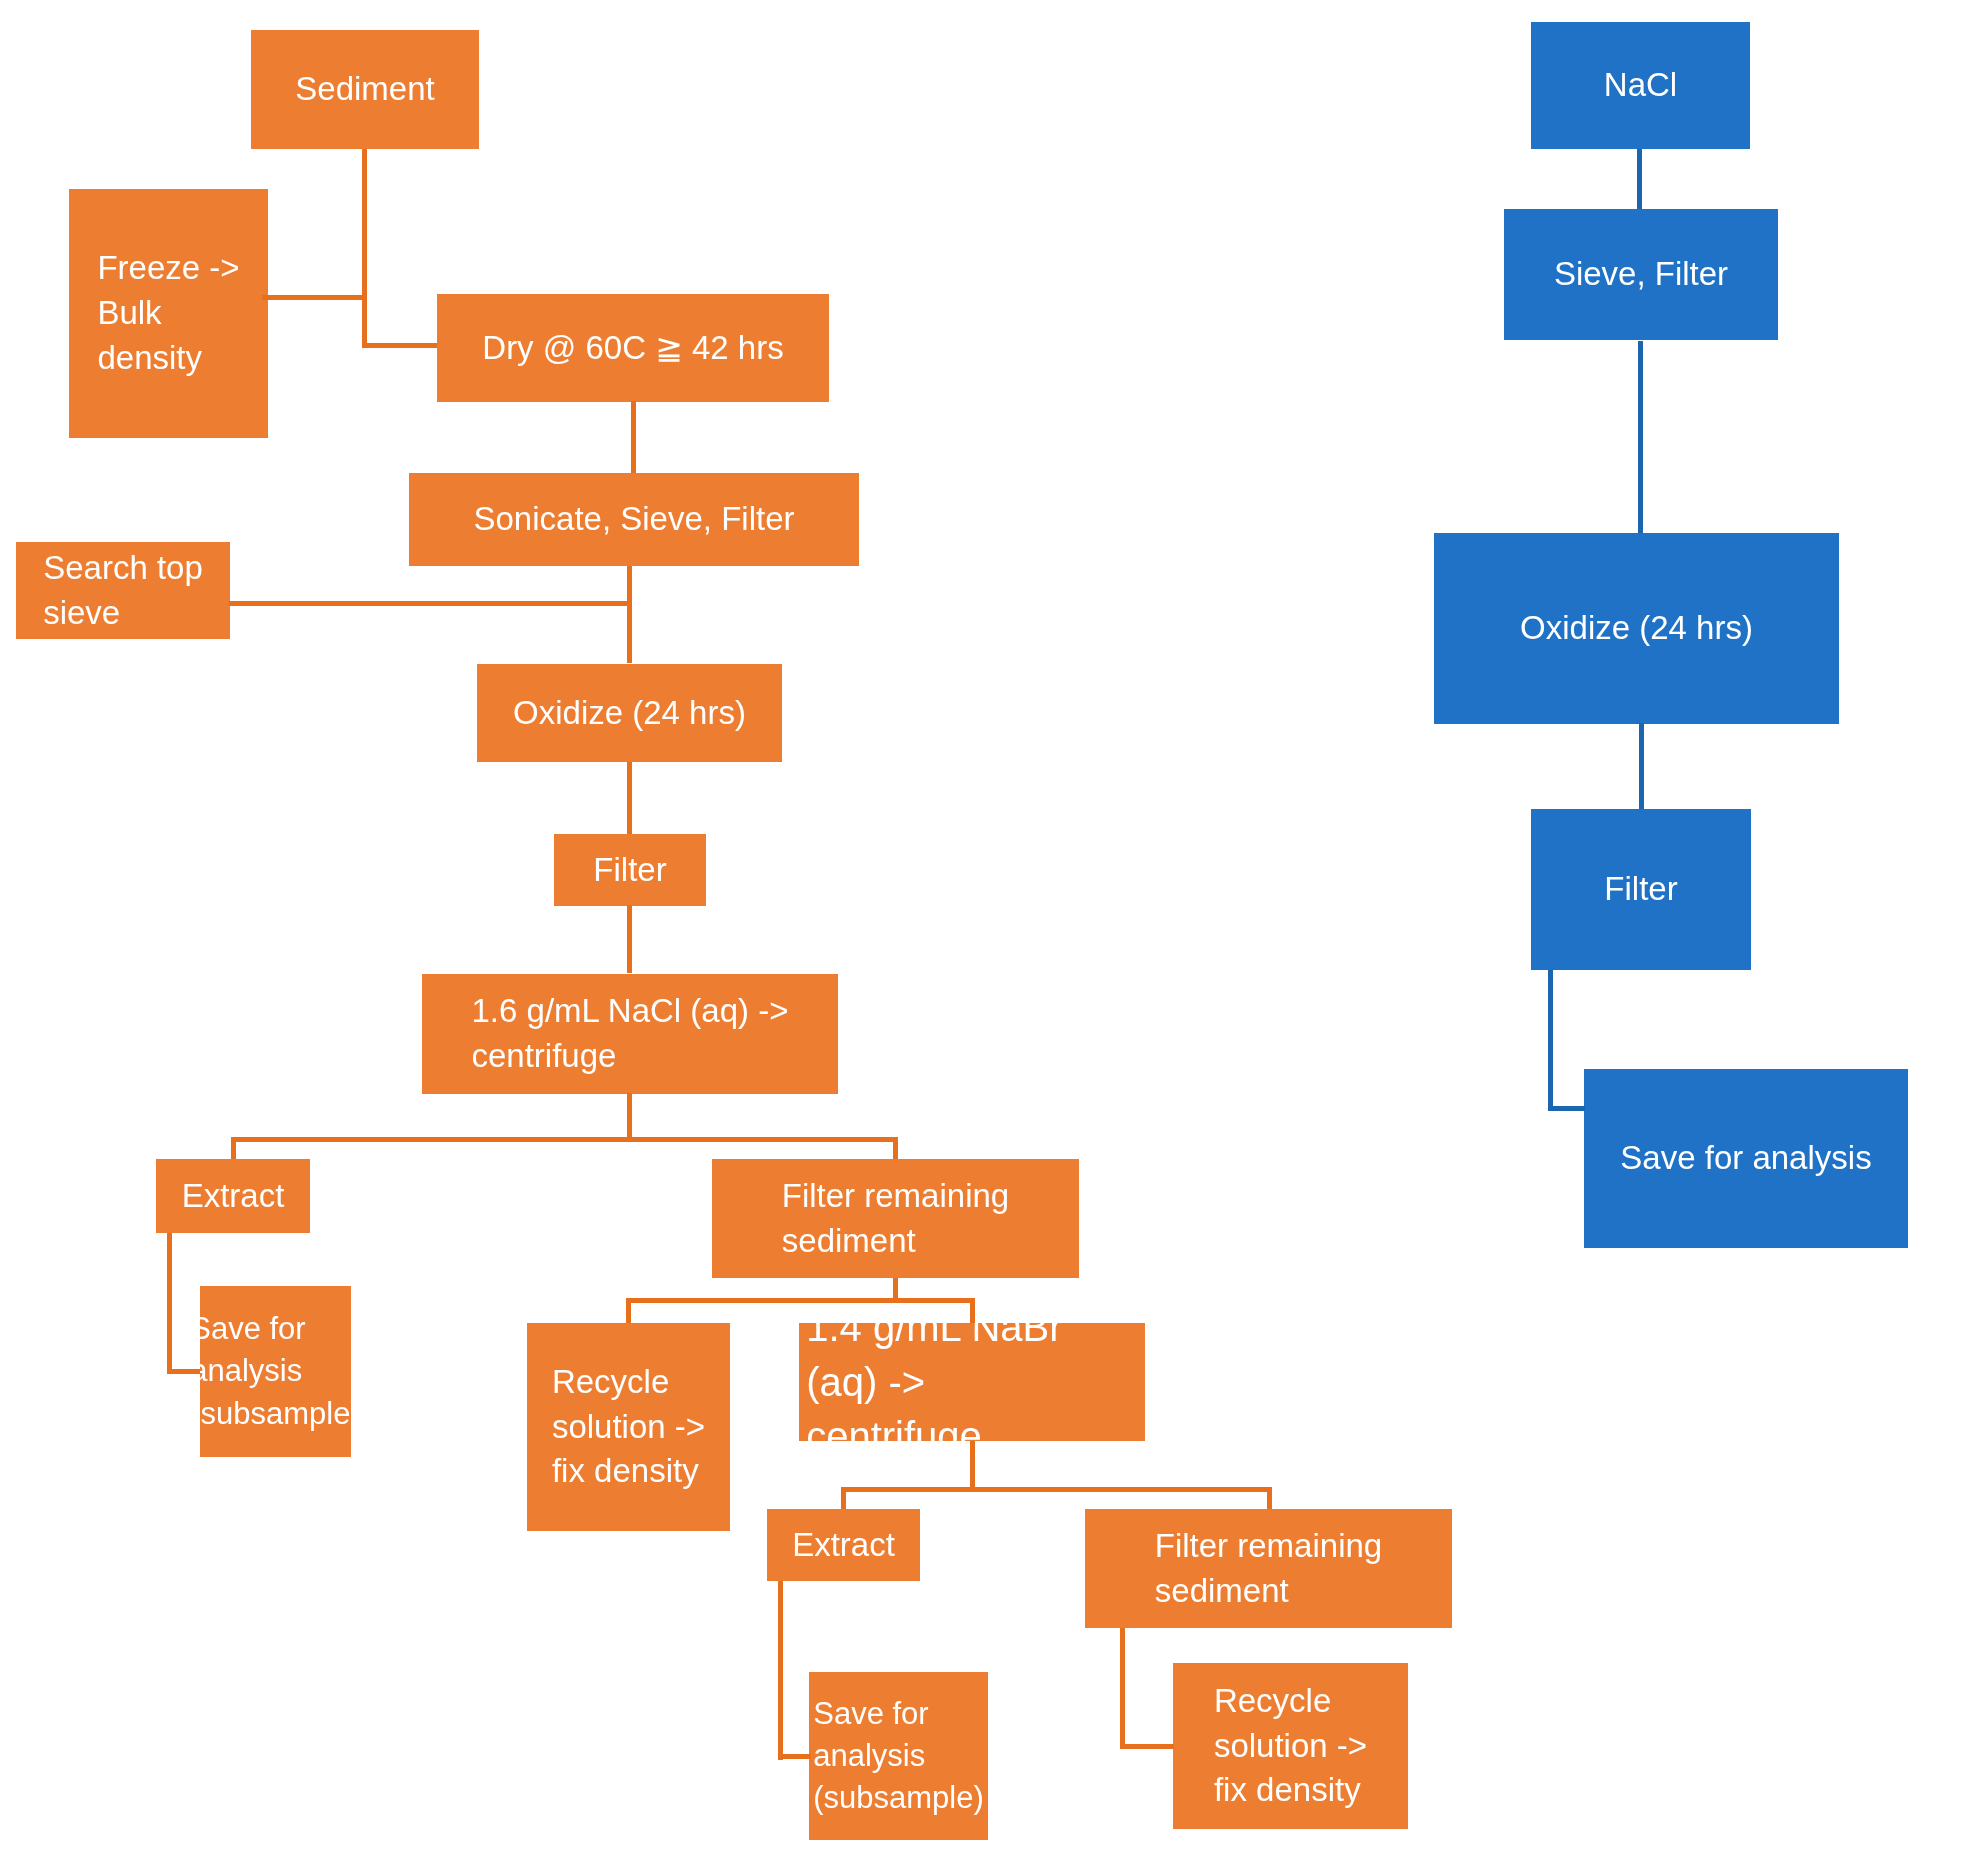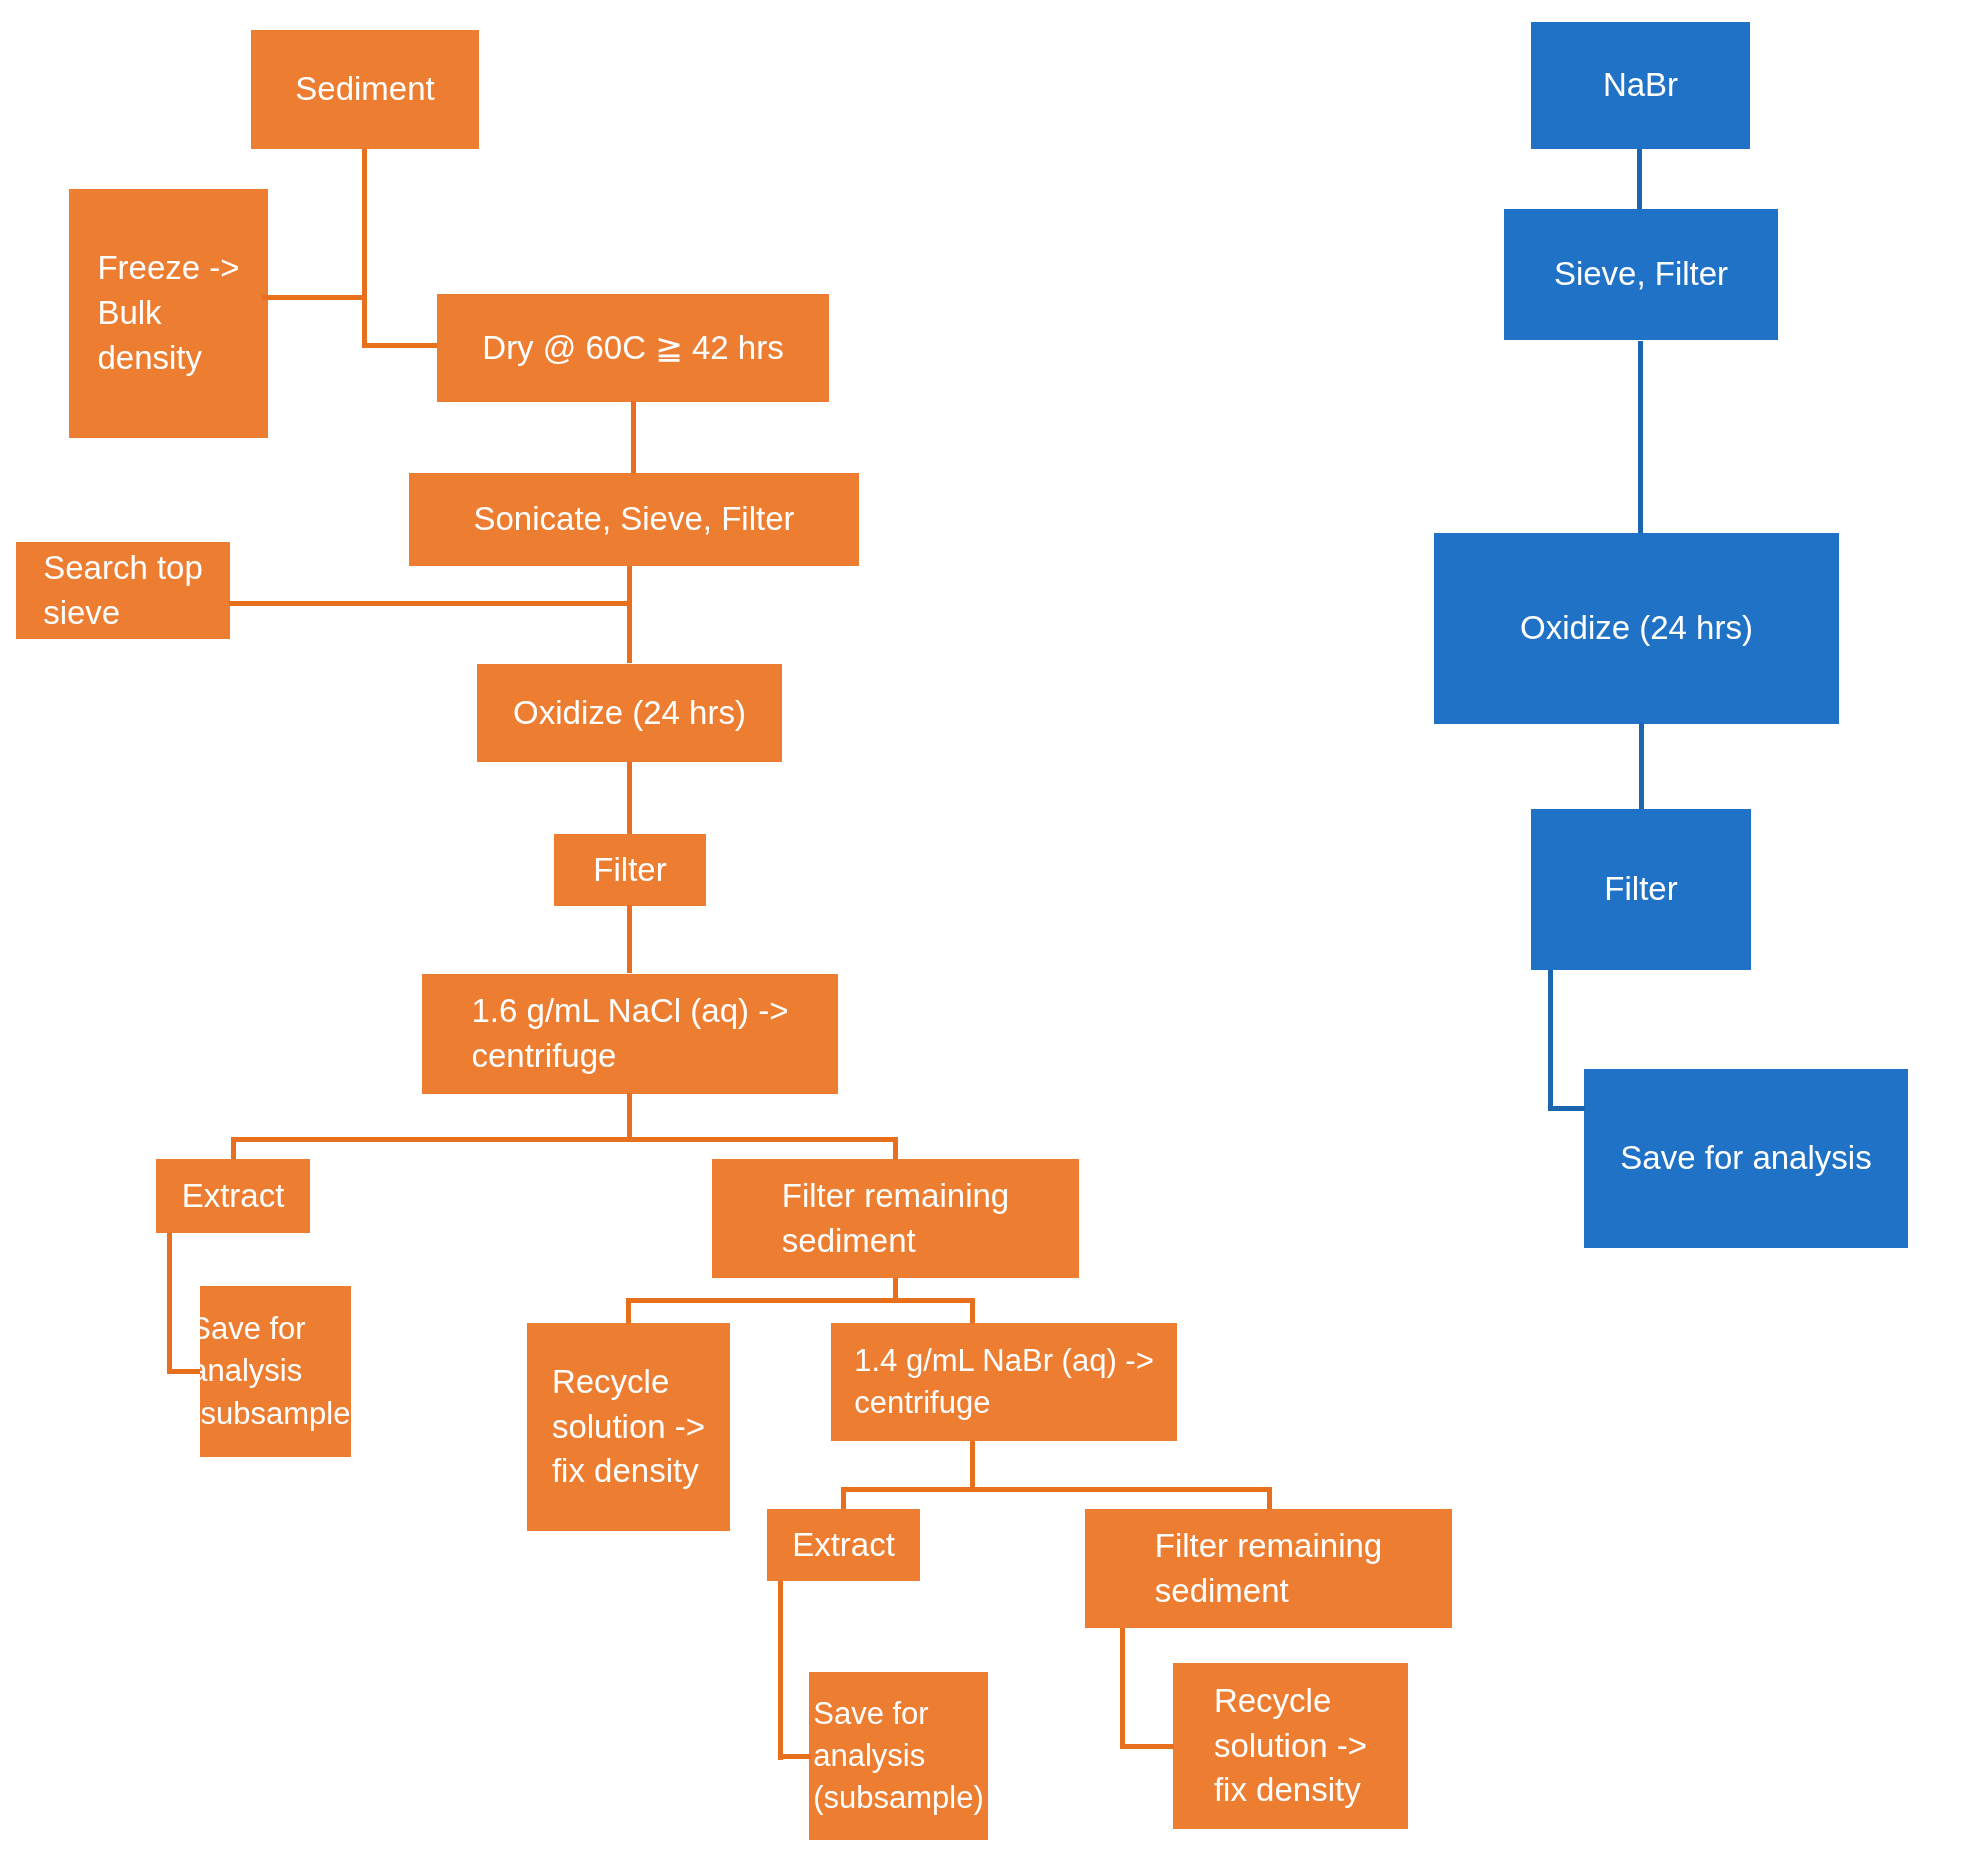--- a/index.html
+++ b/index.html
@@ -36,21 +36,21 @@
   .n-dry      {left:437px; top:294px;  width:392px; height:108px;}
   .n-sonicate {left:409px; top:473px;  width:450px; height:93px;}
   .n-search   {left:16px;  top:542px;  width:214px; height:97px;}
   .n-oxidize1 {left:477px; top:664px;  width:305px; height:98px;}
   .n-filter1  {left:554px; top:834px; width:152px; height:72px;}
   .n-nacl     {left:422px; top:974px; width:416px; height:120px;}
   .n-extract1 {left:156px; top:1159px; width:154px; height:74px;}
   .n-fr1      {left:712px; top:1159px; width:367px; height:119px;}
   .n-save1    {left:200px; top:1286px; width:151px; height:171px; font-size:31px;}
   .n-recycle1 {left:527px; top:1323px; width:203px; height:208px;}
-  .n-nabr     {left:799px;top:1323px; width:346px; height:118px; font-size:31px;margin-left:32px;}
+  .n-nabr     {left:799px;top:1323px; width:346px; height:118px; font-size:40px;}
   .n-extract2 {left:767px;top:1509px; width:153px; height:72px;}
   .n-fr2      {left:1085px;top:1509px; width:367px; height:119px;}
   .n-save2    {left:809px;top:1672px; width:179px; height:168px; font-size:31px;}
   .n-recycle2 {left:1173px;top:1663px; width:235px; height:166px;}
 
   
   .n-water    {left:1531px;top:22px;   width:219px; height:127px;}
   .n-sieve    {left:1504px;top:209px;  width:274px; height:131px;}
   .n-oxidize2 {left:1434px;top:533px;  width:405px; height:191px;}
   .n-filter2  {left:1531px;top:809px; width:220px; height:161px;}
@@ -127,21 +127,21 @@
     <div class="seg o" style="left:841px;top:1487px;width:5px;height:22px;"></div>
     <div class="seg o" style="left:1267px;top:1487px;width:5px;height:22px;"></div>
     <div class="seg o" style="left:778px;top:1581px;width:5px;height:179px;"></div>
     <div class="seg o" style="left:778px;top:1754px;width:33px;height:5px;"></div>
     <div class="seg o" style="left:1120px;top:1628px;width:5px;height:121px;"></div>
     <div class="seg o" style="left:1120px;top:1744px;width:54px;height:5px;"></div>
   </div>
 
   <div>
 
-    <div class="node blue n-water"><span>NaBr</span></div>
+    <div class="node blue n-water"><span>NaCl</span></div>
     <div class="node blue n-sieve"><span>Sieve, Filter</span></div>
     <div class="node blue n-oxidize2"><span>Oxidize (24 hrs)</span></div>
     <div class="node blue n-filter2"><span>Filter</span></div>
     <div class="node blue n-save3"><span>Save for analysis</span></div>
 
     <div class="seg b" style="left:1637px;top:149px;width:5px;height:60px;"></div>
     <div class="seg b" style="left:1638px;top:341px;width:5px;height:192px;"></div>
     <div class="seg b" style="left:1639px;top:723px;width:5px;height:86px;"></div>
     <div class="seg b" style="left:1548px;top:970px;width:5px;height:141px;"></div>
     <div class="seg b" style="left:1548px;top:1106px;width:37px;height:5px;"></div>

